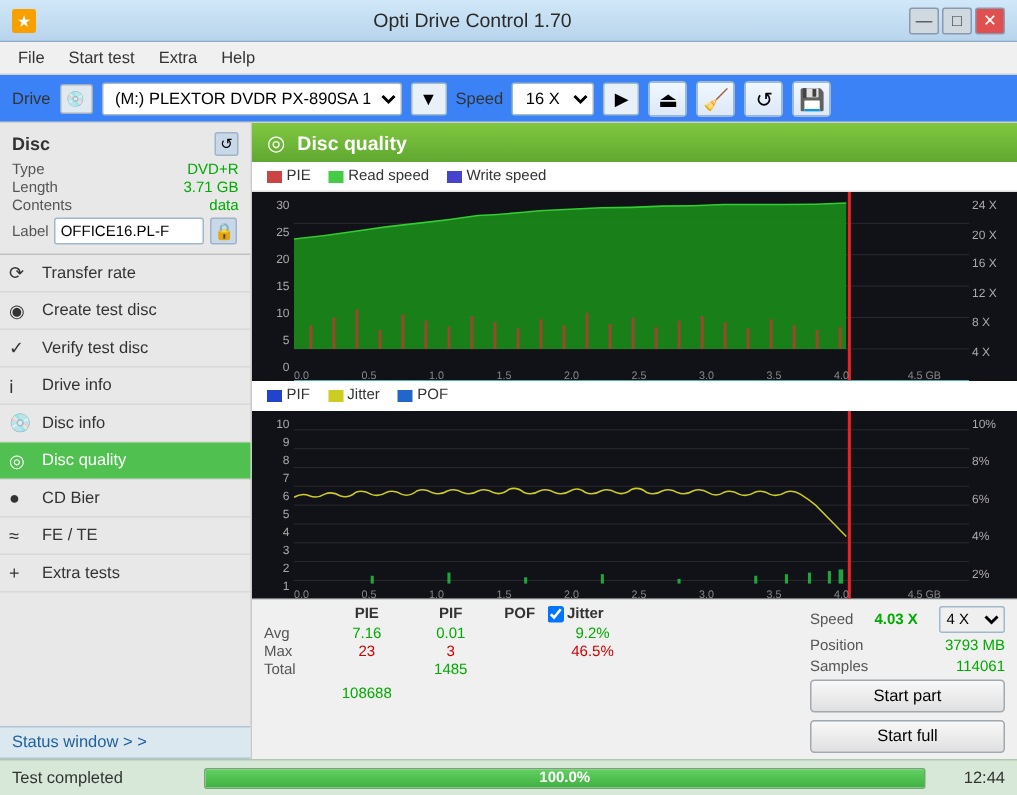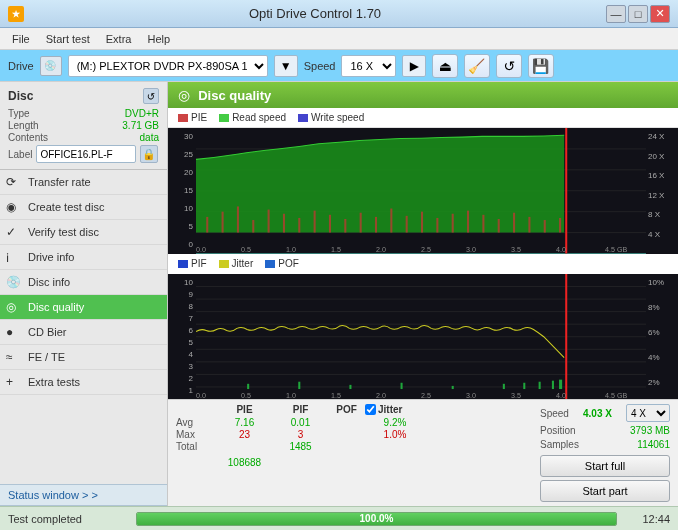--- a/index.html
+++ b/index.html
@@ -11,21 +11,21 @@
     .title-bar-text { font-size: 13px; color: #2a2a2a; font-weight: 500; flex: 1; text-align: center; }
     .title-bar-controls { display: flex; gap: 2px; }
     .title-btn { width: 20px; height: 18px; background: #d0d8e0; border: 1px solid #8a9ab0; border-radius: 2px; display: flex; align-items: center; justify-content: center; cursor: pointer; font-size: 11px; color: #333; }
     .title-btn.close { background: #e05050; color: white; }
 
     
     .menu-bar { background: #f0f0f0; height: 22px; display: flex; align-items: center; padding: 0 4px; border-bottom: 1px solid #d0d0d0; }
     .menu-item { padding: 2px 8px; font-size: 11px; color: #333; cursor: pointer; border-radius: 2px; }
 
     
-    .drive-bar { background: #7dd3fc; height: 32px; display: flex; align-items: center; padding: 0 8px; gap: 6px; border-bottom: 1px solid #d0d0d0; }
+    .drive-bar { background: #3b82f6; height: 32px; display: flex; align-items: center; padding: 0 8px; gap: 6px; border-bottom: 1px solid #d0d0d0; }
     .drive-label { font-size: 11px; color: #333; font-weight: 500; }
     .drive-icon { width: 22px; height: 20px; background: #e0e8f0; border: 1px solid #a0b0c0; border-radius: 2px; display: flex; align-items: center; justify-content: center; font-size: 10px; }
     .drive-select { height: 22px; border: 1px solid #a0b8cc; border-radius: 2px; background: white; padding: 0 4px; font-size: 11px; width: 200px; }
     .arrow-btn { width: 24px; height: 22px; background: #e8f0f8; border: 1px solid #a0b8cc; border-radius: 2px; display: flex; align-items: center; justify-content: center; cursor: pointer; font-size: 12px; }
     .speed-label { font-size: 11px; color: #333; }
     .speed-select { height: 22px; border: 1px solid #a0b8cc; border-radius: 2px; background: white; padding: 0 4px; font-size: 11px; width: 55px; }
     .icon-btn { width: 26px; height: 24px; border: 1px solid #a0b8cc; border-radius: 3px; background: linear-gradient(to bottom, #f0f8ff, #dde8f8); display: flex; align-items: center; justify-content: center; cursor: pointer; font-size: 14px; }
 
     
     .main-layout { display: flex; height: calc(530px - 28px - 22px - 32px - 24px); }
@@ -396,21 +396,21 @@
             <span style="font-size:10px;color:#00aa00;text-align:center;">7.16</span>
             <span style="font-size:10px;color:#00aa00;text-align:center;">0.01</span>
             <span style="font-size:10px;color:#00aa00;text-align:center;"></span>
             <span style="font-size:10px;color:#00aa00;text-align:center;">9.2%</span>
           </div>
           <div style="display:grid; grid-template-columns:40px 55px 55px 35px 60px; gap:1px; margin-bottom:1px;">
             <span style="font-size:10px;color:#555;">Max</span>
             <span style="font-size:10px;color:#cc0000;text-align:center;">23</span>
             <span style="font-size:10px;color:#cc0000;text-align:center;">3</span>
             <span style="font-size:10px;color:#333;text-align:center;"></span>
-            <span style="font-size:10px;color:#cc0000;text-align:center;">1.0%</span>
+            <span style="font-size:10px;color:#cc0000;text-align:center;">46.5%</span>
           </div>
           <div style="display:grid; grid-template-columns:40px 55px 55px 35px 60px; gap:1px;">
             <span style="font-size:10px;color:#555;">Total</span>
             <span style="font-size:10px;color:#00aa00;text-align:center;margin-top:16px;">108688</span>
             <span style="font-size:10px;color:#00aa00;text-align:center;">1485</span>
             <span style="font-size:10px;color:#333;text-align:center;"></span>
             <span style="font-size:10px;color:#333;text-align:center;"></span>
           </div>
         </div>
 
@@ -423,22 +423,22 @@
             </select>
           </div>
           <div style="display:flex; justify-content:space-between;">
             <span style="font-size:10px;color:#555;">Position</span>
             <span style="font-size:10px;color:#00aa00;">3793 MB</span>
           </div>
           <div style="display:flex; justify-content:space-between;">
             <span style="font-size:10px;color:#555;">Samples</span>
             <span style="font-size:10px;color:#00aa00;">114061</span>
           </div>
+          <button class="action-btn">Start part</button>
           <button class="action-btn" style="margin-top:2px;">Start full</button>
-          <button class="action-btn">Start part</button>
         </div>
       </div>
     </div>
   </div>
 </div>
 
 <div class="bottom-bar">
   <span class="status-completed">Test completed</span>
   <div class="progress-bar-wrap">
     <div class="progress-bar-fill" style="width:100%;">

